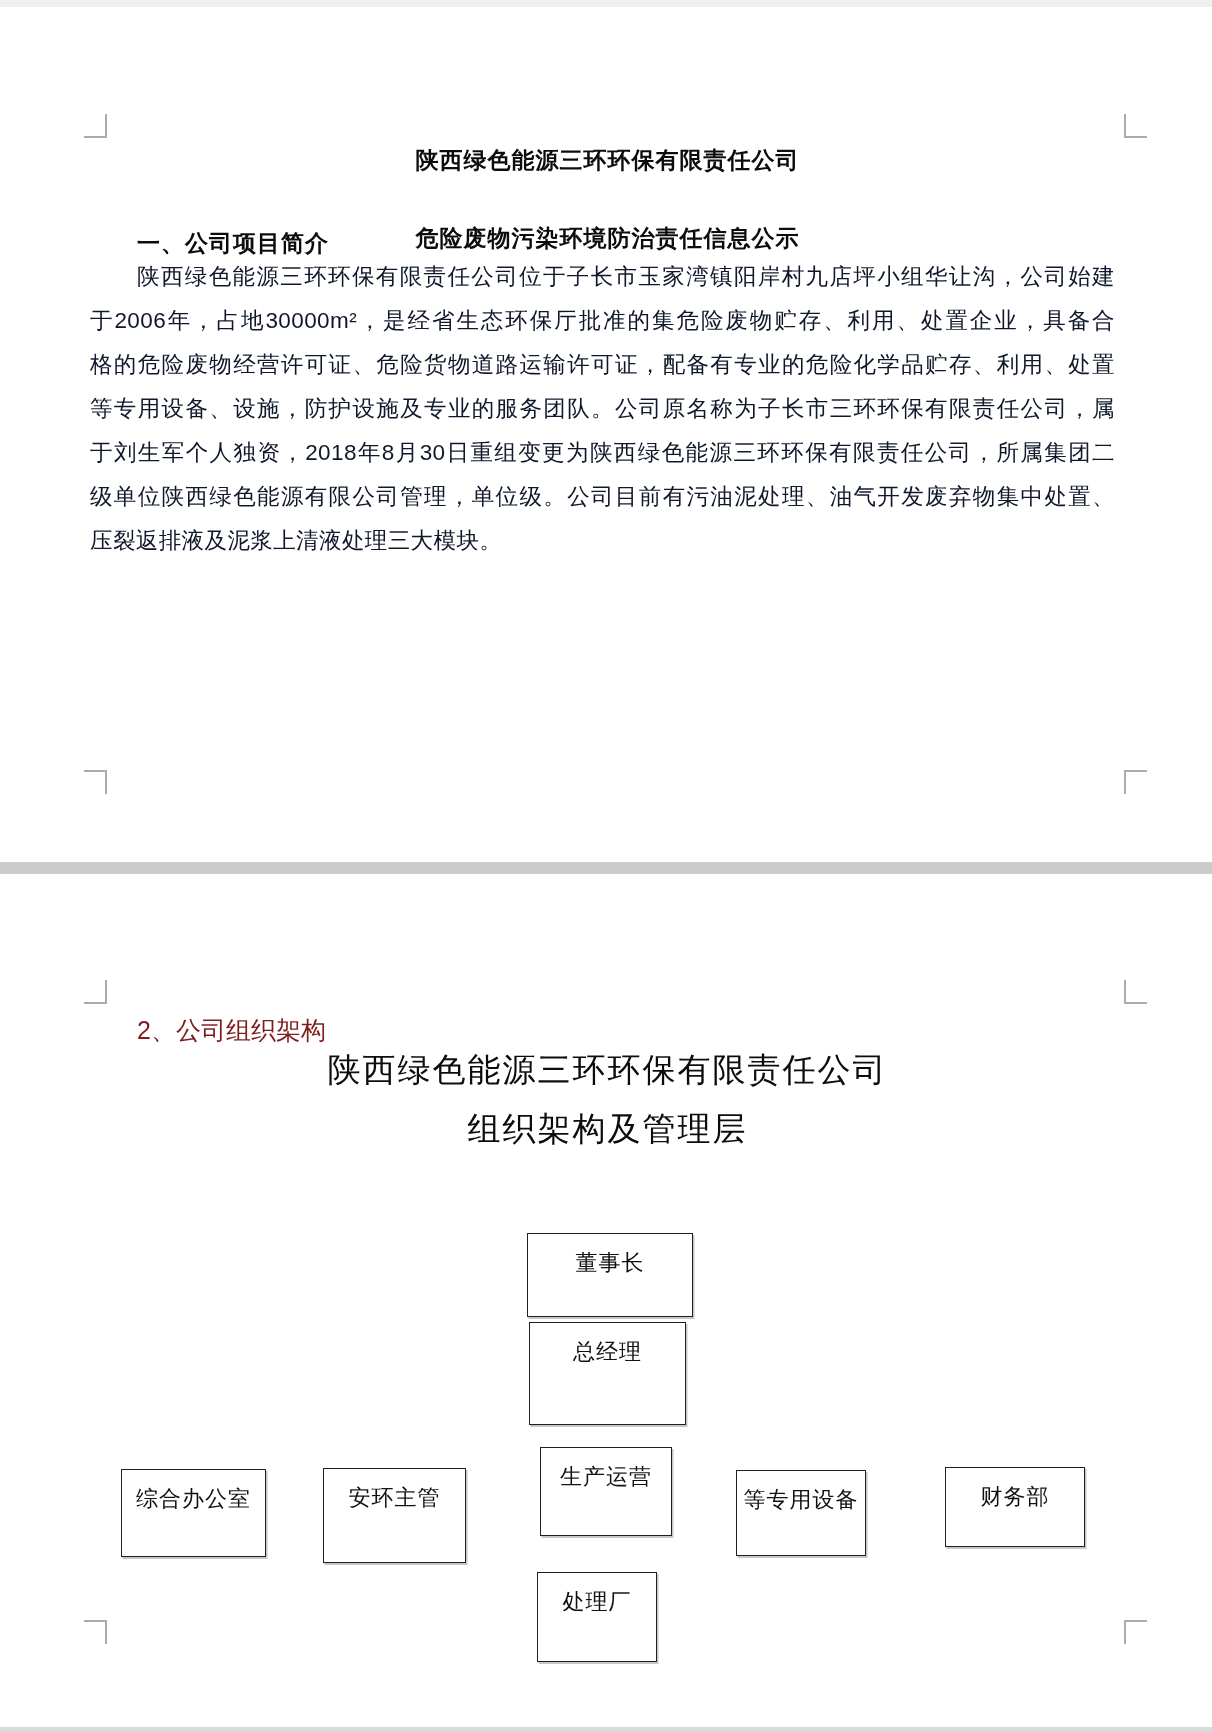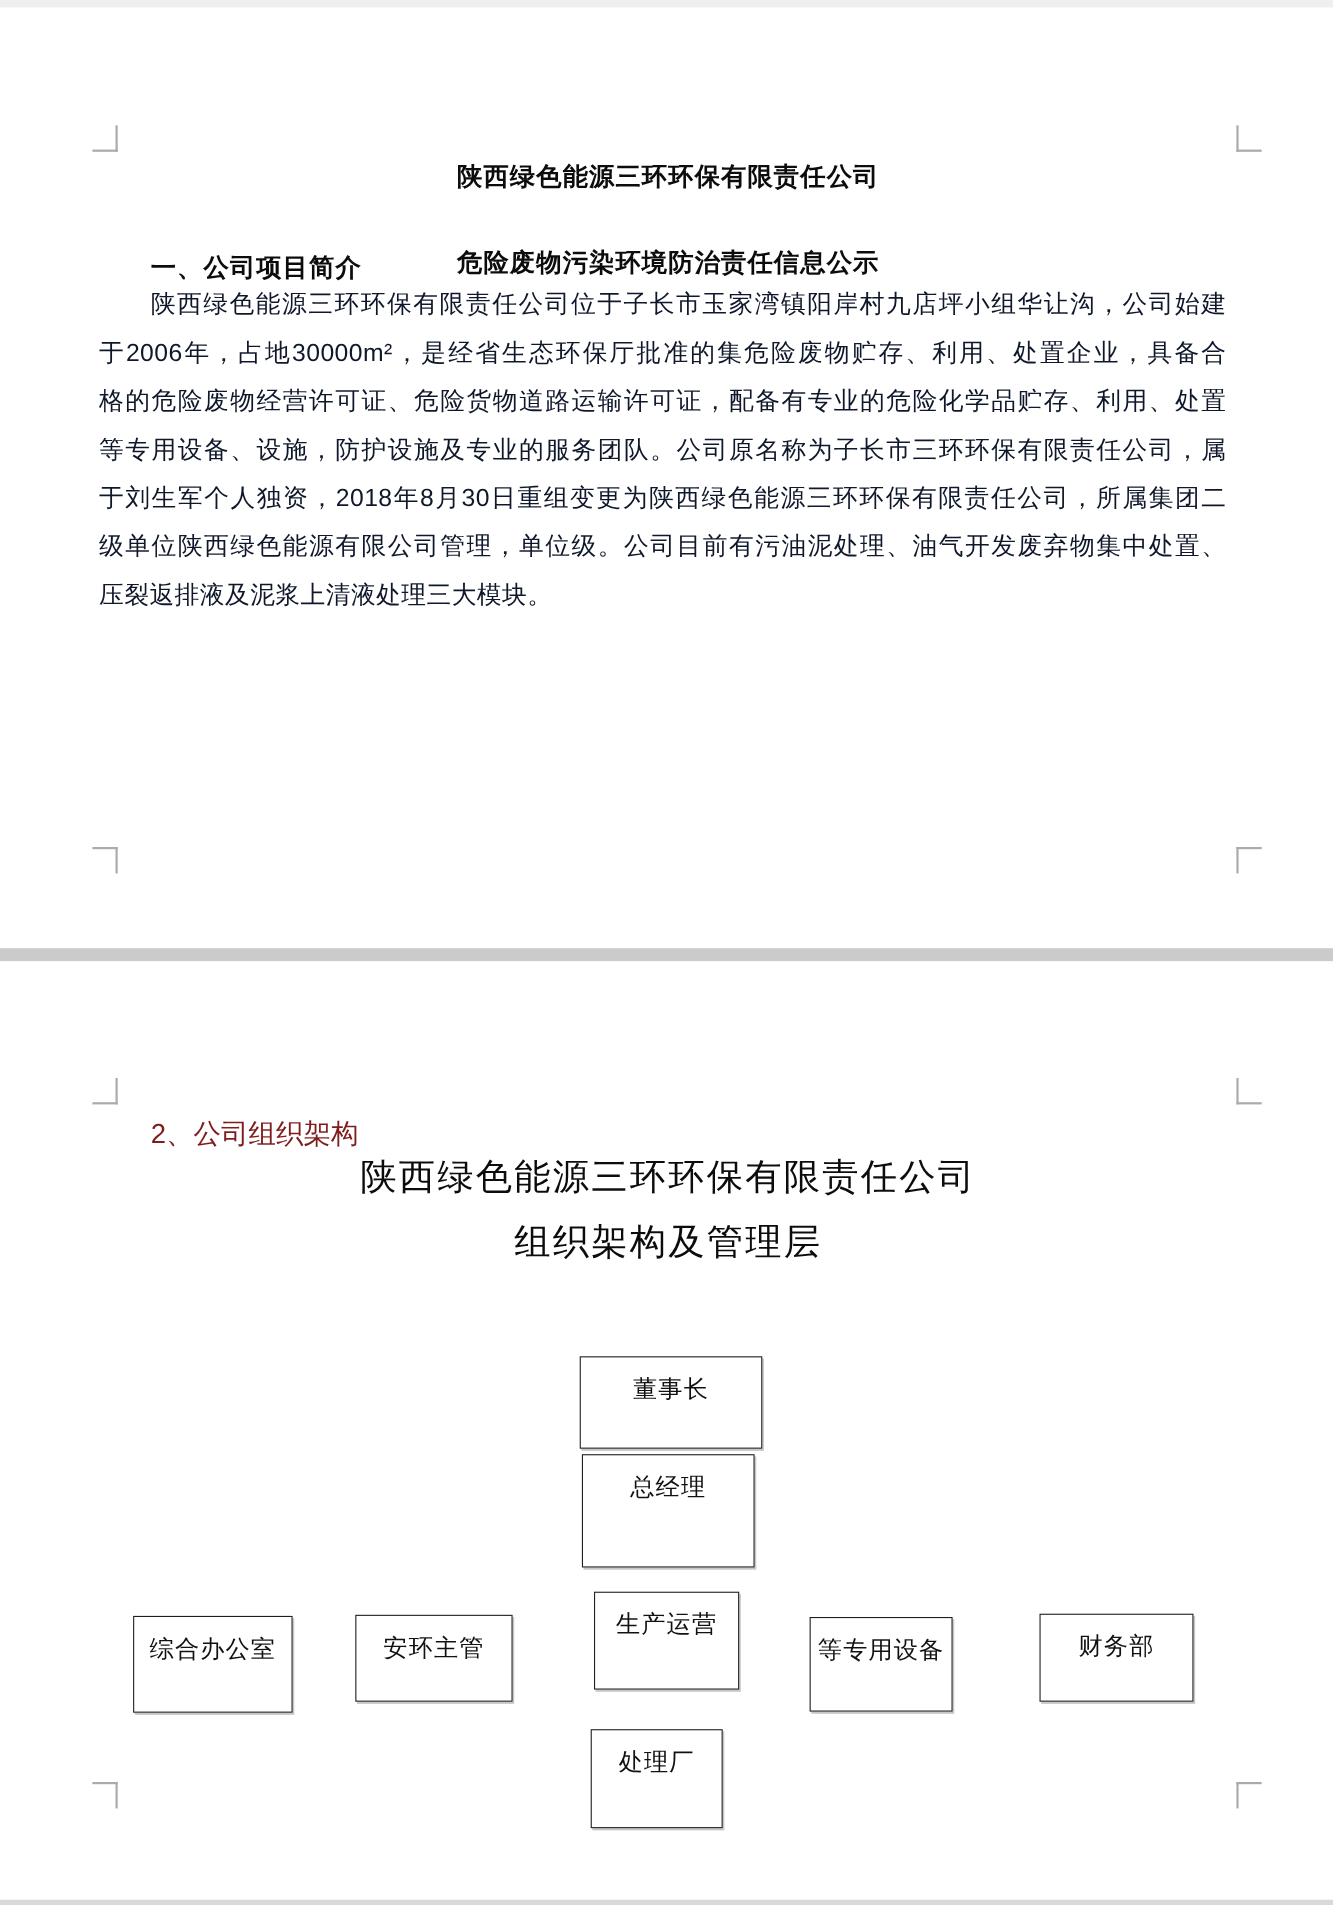--- a/index.html
+++ b/index.html
@@ -86,21 +86,21 @@
 
 <div class="obox" style="left:527px;top:1190px;width:166px;height:84px;margin-top:43px;">
   <span class="lbl">董事长</span>
 </div>
 <div class="obox" style="left:529px;top:1322px;width:157px;height:103px;">
   <span class="lbl">总经理</span>
 </div>
 <div class="obox" style="left:121px;top:1469px;width:145px;height:88px;">
   <span class="lbl">综合办公室</span>
 </div>
-<div class="obox" style="left:323px;top:1468px;width:143px;height:79px;text-align:right;">
+<div class="obox" style="left:323px;top:1468px;width:143px;height:95px;text-align:right;">
   <span class="lbl">安环主管</span>
 </div>
 <div class="obox" style="left:540px;top:1447px;width:132px;height:89px;">
   <span class="lbl">生产运营</span>
 </div>
 <div class="obox" style="left:736px;top:1470px;width:130px;height:86px;">
   <span class="lbl">等专用设备</span>
 </div>
 <div class="obox" style="left:945px;top:1467px;width:140px;height:80px;">
   <span class="lbl">财务部</span>

